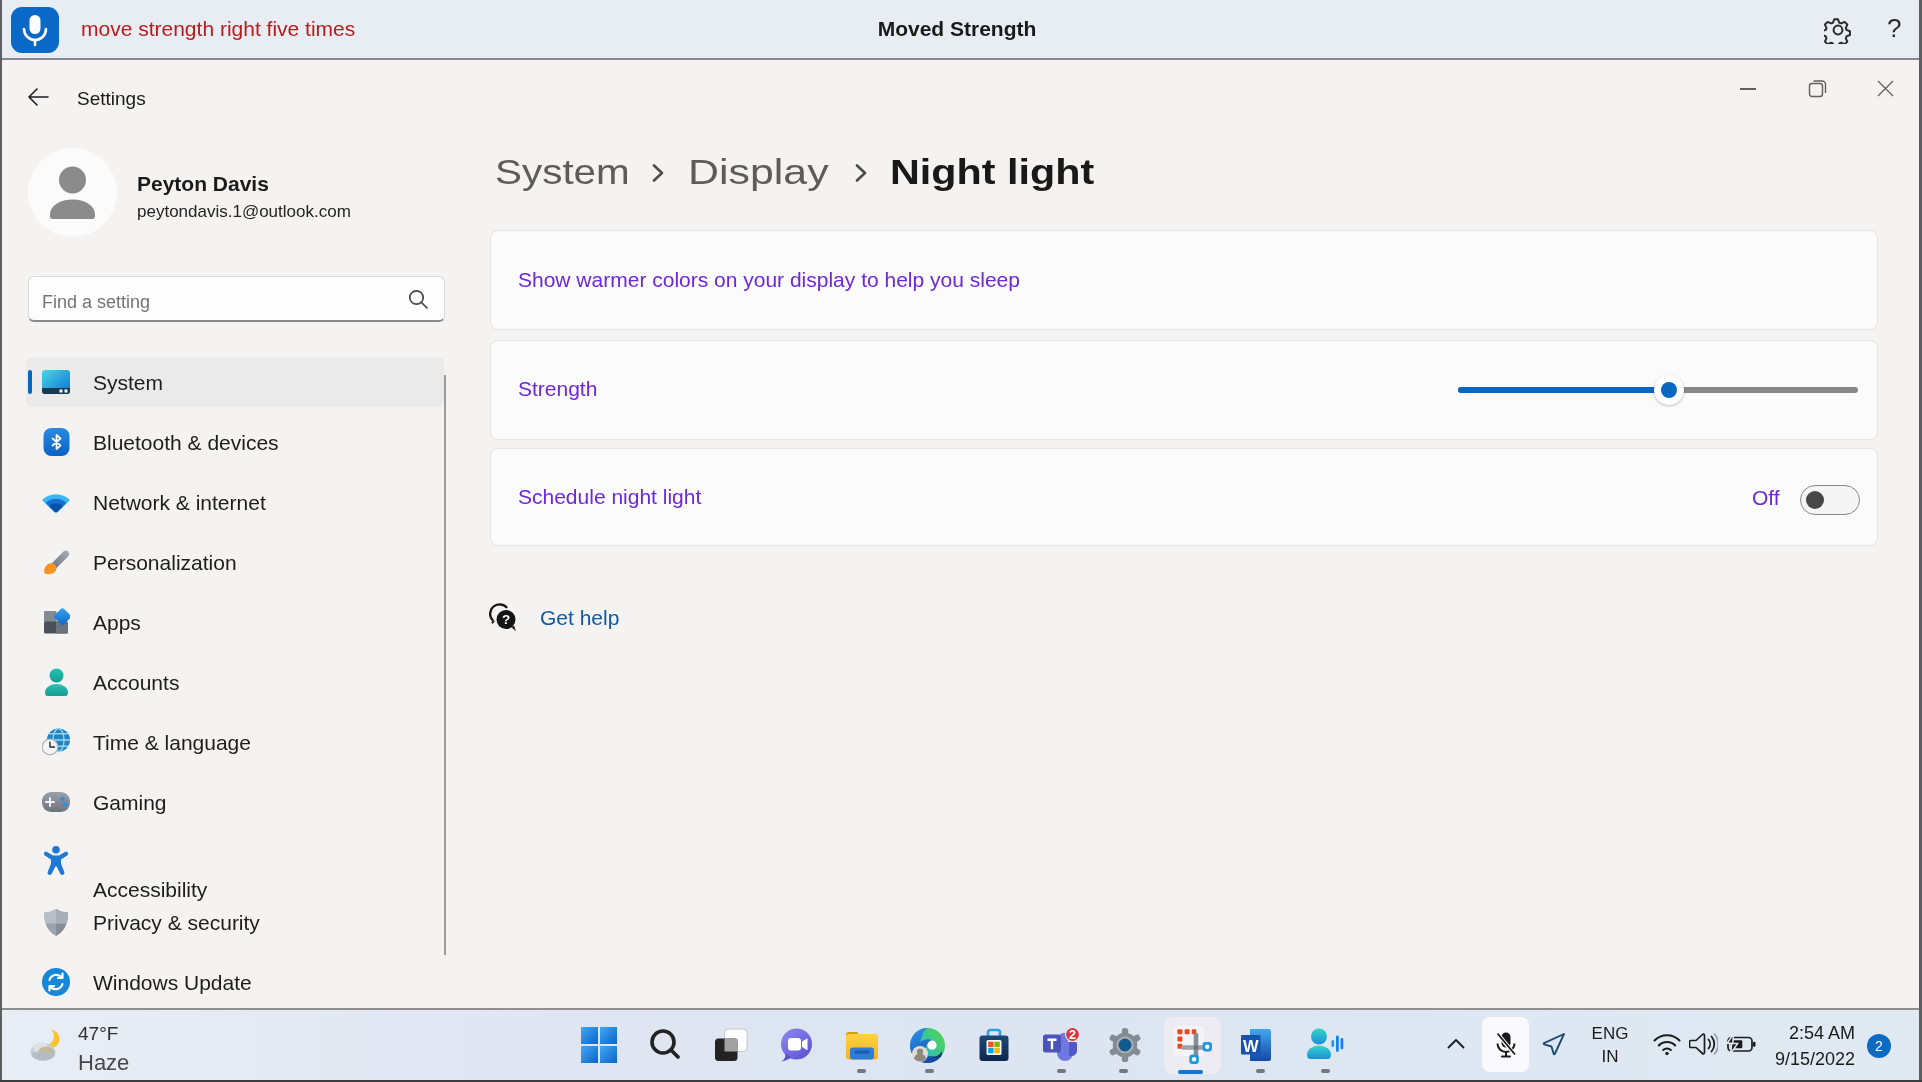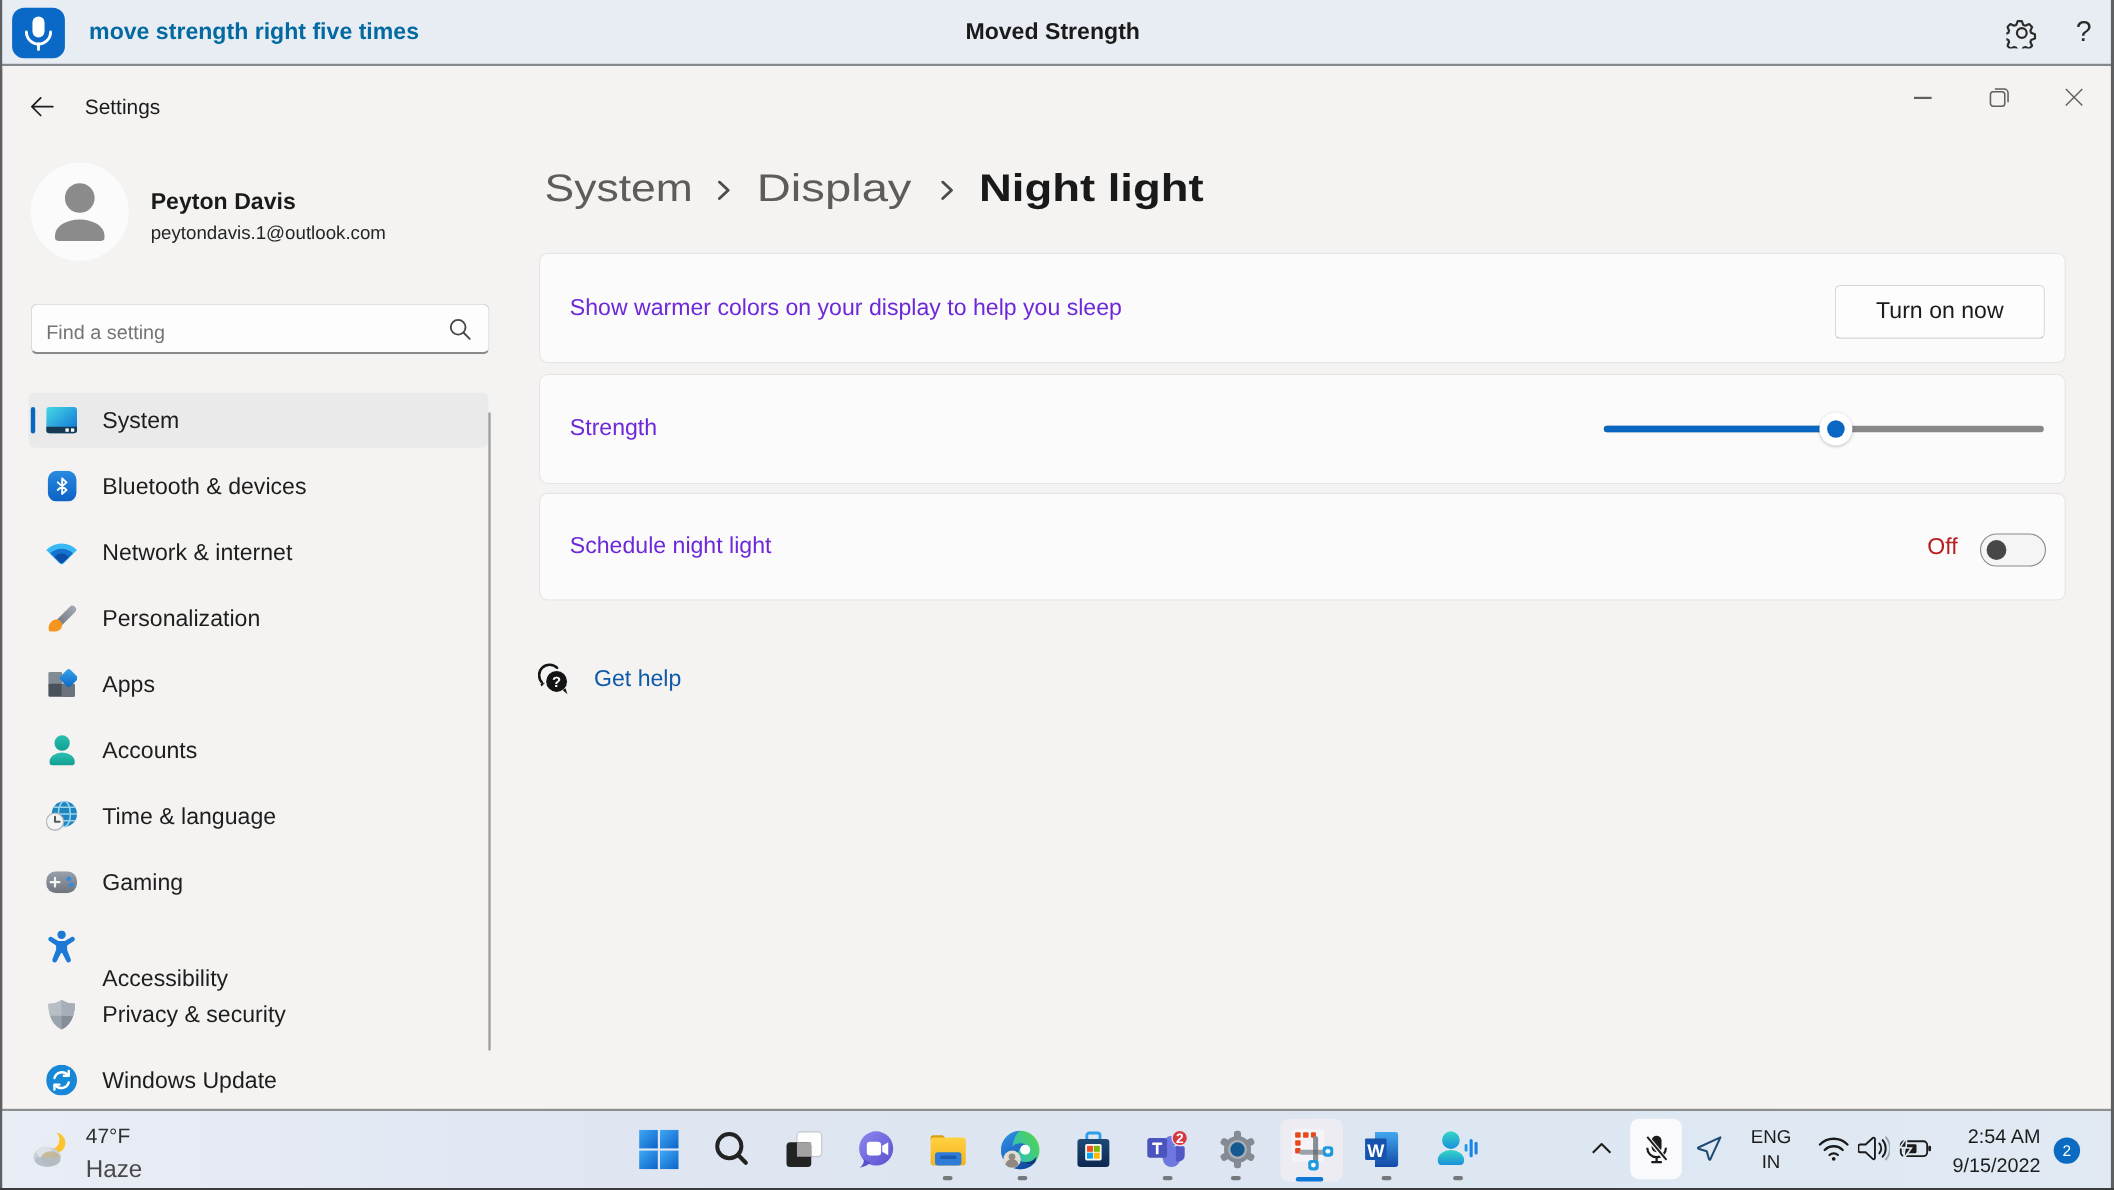--- a/index.html
+++ b/index.html
@@ -3,21 +3,21 @@
 <meta charset="utf-8">
 <style>
   * { margin:0; padding:0; box-sizing:border-box; }
   html,body { width:1922px; height:1082px; overflow:hidden; }
   body { font-family:"Liberation Sans", sans-serif; position:relative; background:#f4f3f2; -webkit-font-smoothing:antialiased; }
   .abs { position:absolute; }
 
   
   #voicebar { left:0; top:0; width:1922px; height:60px; background:#e8edf3; border-bottom:2px solid #86898c; }
   #micbtn { left:11px; top:7px; width:48px; height:46px; border-radius:11px; background:#0a69c6; }
-  #cmdtext { left:81px; top:17px; font-size:21px; color:#0369a1;font-weight:bold; }
+  #cmdtext { left:81px; top:17px; font-size:21px; color:#b91c1c; }
   #vatitle { left:-4px; top:17px; width:1922px; text-align:center; font-size:21px; font-weight:bold; color:#1a1a1a; }
 
   
   #win { left:0; top:62px; width:1922px; height:948px; background:#f4f3f2; border-left:2px solid #6d6d6d; border-bottom:2px solid #8e8e8f; }
   #wintitle { left:77px; top:88px; font-size:19px; color:#1b1b1b; }
 
   
   #avatar { left:28px; top:148px; width:89px; height:89px; border-radius:50%; background:#fbfbfb; }
   #accname { left:137px; top:172px; font-size:21px; font-weight:bold; color:#1a1a1a; }
   #accemail { left:137px; top:202px; font-size:17px; color:#242424;text-align:center; }
@@ -46,21 +46,21 @@
 
   #btn { position:absolute; left:1177px; top:28px; width:191px; height:49px; background:#fdfdfd; border:1px solid #d5d5d5; border-bottom-color:#bbbbbb; border-radius:5px; font-size:21px; color:#1b1b1b; text-align:center; line-height:46px; }
 
   
   #slidertrack { position:absolute; left:967px; top:46px; width:400px; height:6px; border-radius:3px; background:#888888; }
   #sliderfill { position:absolute; left:967px; top:46px; width:203px; height:6px; border-radius:3px 0 0 3px; background:#0a67c1; }
   #sliderknob { position:absolute; left:1163px; top:34px; width:30px; height:30px; border-radius:50%; background:#ffffff; box-shadow:0 1px 3px rgba(0,0,0,0.25); }
   #sliderdot { position:absolute; left:1170px; top:41px; width:16px; height:16px; border-radius:50%; background:#0a67c1; }
 
   
-  #offlabel { position:absolute; left:1261px; top:37px; font-size:21px; color:#b91c1c; }
+  #offlabel { position:absolute; left:1261px; top:37px; font-size:21px; color:#6d28d9; }
   #toggle { position:absolute; left:1309px; top:36px; width:60px; height:30px; border:1.5px solid #898989; border-radius:15px; background:#f5f5f5; }
   #knob { position:absolute; left:5px; top:4.5px; width:18px; height:18px; border-radius:50%; background:#474747; }
 
   
   #gethelp { left:540px; top:606px; font-size:21px; color:#0e5aa7; }
 
   
   #taskbar { left:0; top:1010px; width:1922px; height:70px; background:linear-gradient(90deg,#e9edf5 0%,#dfe6f2 30%,#dce5f1 55%,#dee8f2 80%,#e1eaf3 100%); }
   #bottomline { left:0; top:1080px; width:1922px; height:2px; background:#3c3c3c; }
   #wtemp { left:78px; top:1023px; font-size:19px; color:#2e2e2e; }
@@ -275,21 +275,20 @@
     <path d="M2 1.5 L10 9 L2 16.5" fill="none" stroke="#4c4c4c" stroke-width="2.6" stroke-linejoin="round" stroke-linecap="round"></path>
   </svg>
 <div class="abs bc" style="left:688px; transform:scaleX(1.225); transform-origin:0 0;">Display</div>
 <svg class="abs" style="left:855px; top:164px;" width="12" height="18" viewBox="0 0 12 18">
     <path d="M2 1.5 L10 9 L2 16.5" fill="none" stroke="#4c4c4c" stroke-width="2.6" stroke-linejoin="round" stroke-linecap="round"></path>
   </svg>
 <div class="abs bc bcactive" style="left:890px; transform:scaleX(1.18); transform-origin:0 0;">Night light</div>
 
 <div class="abs card" id="card1">
   <div class="cardtext" style="top:37px;">Show warmer colors on your display to help you sleep</div>
-  <div id="btn">Turn on now</div>
 </div>
 <div class="abs card" id="card2">
   <div class="cardtext" style="top:36px;">Strength</div>
   <div id="slidertrack"></div>
   <div id="sliderfill"></div>
   <div id="sliderknob"></div>
   <div id="sliderdot"></div>
 </div>
 <div class="abs card" id="card3">
   <div class="cardtext" style="top:36px;">Schedule night light</div>

